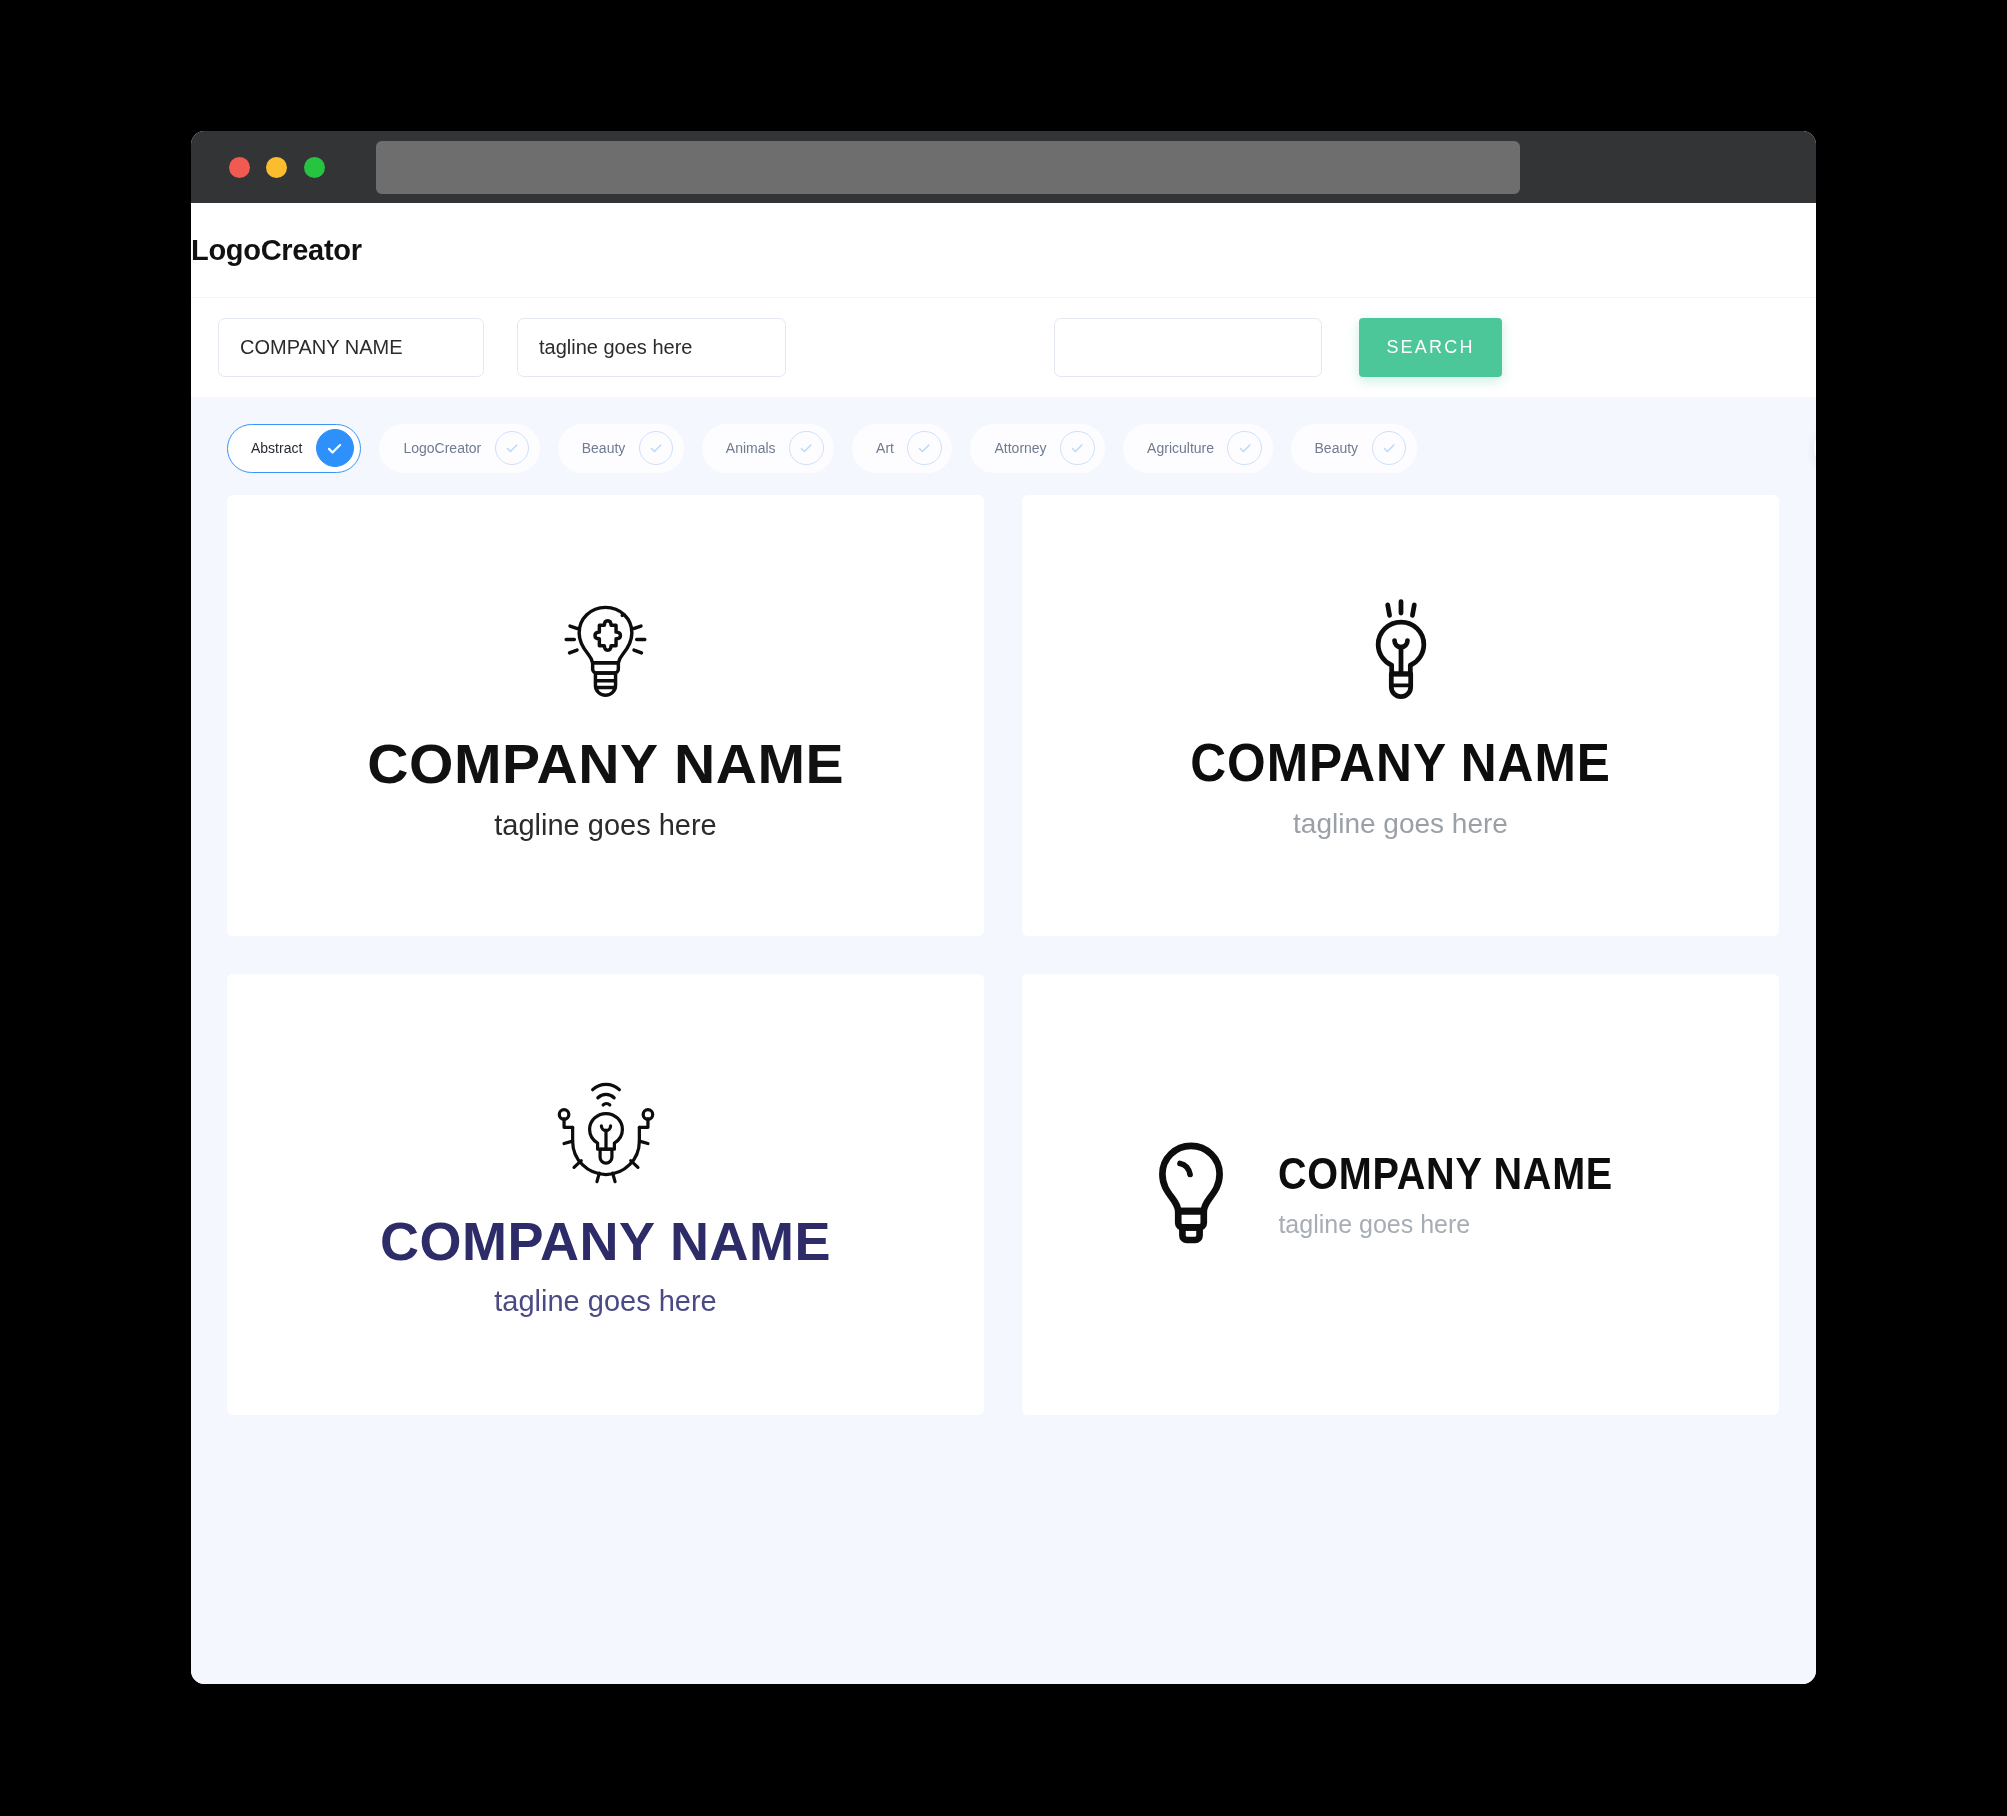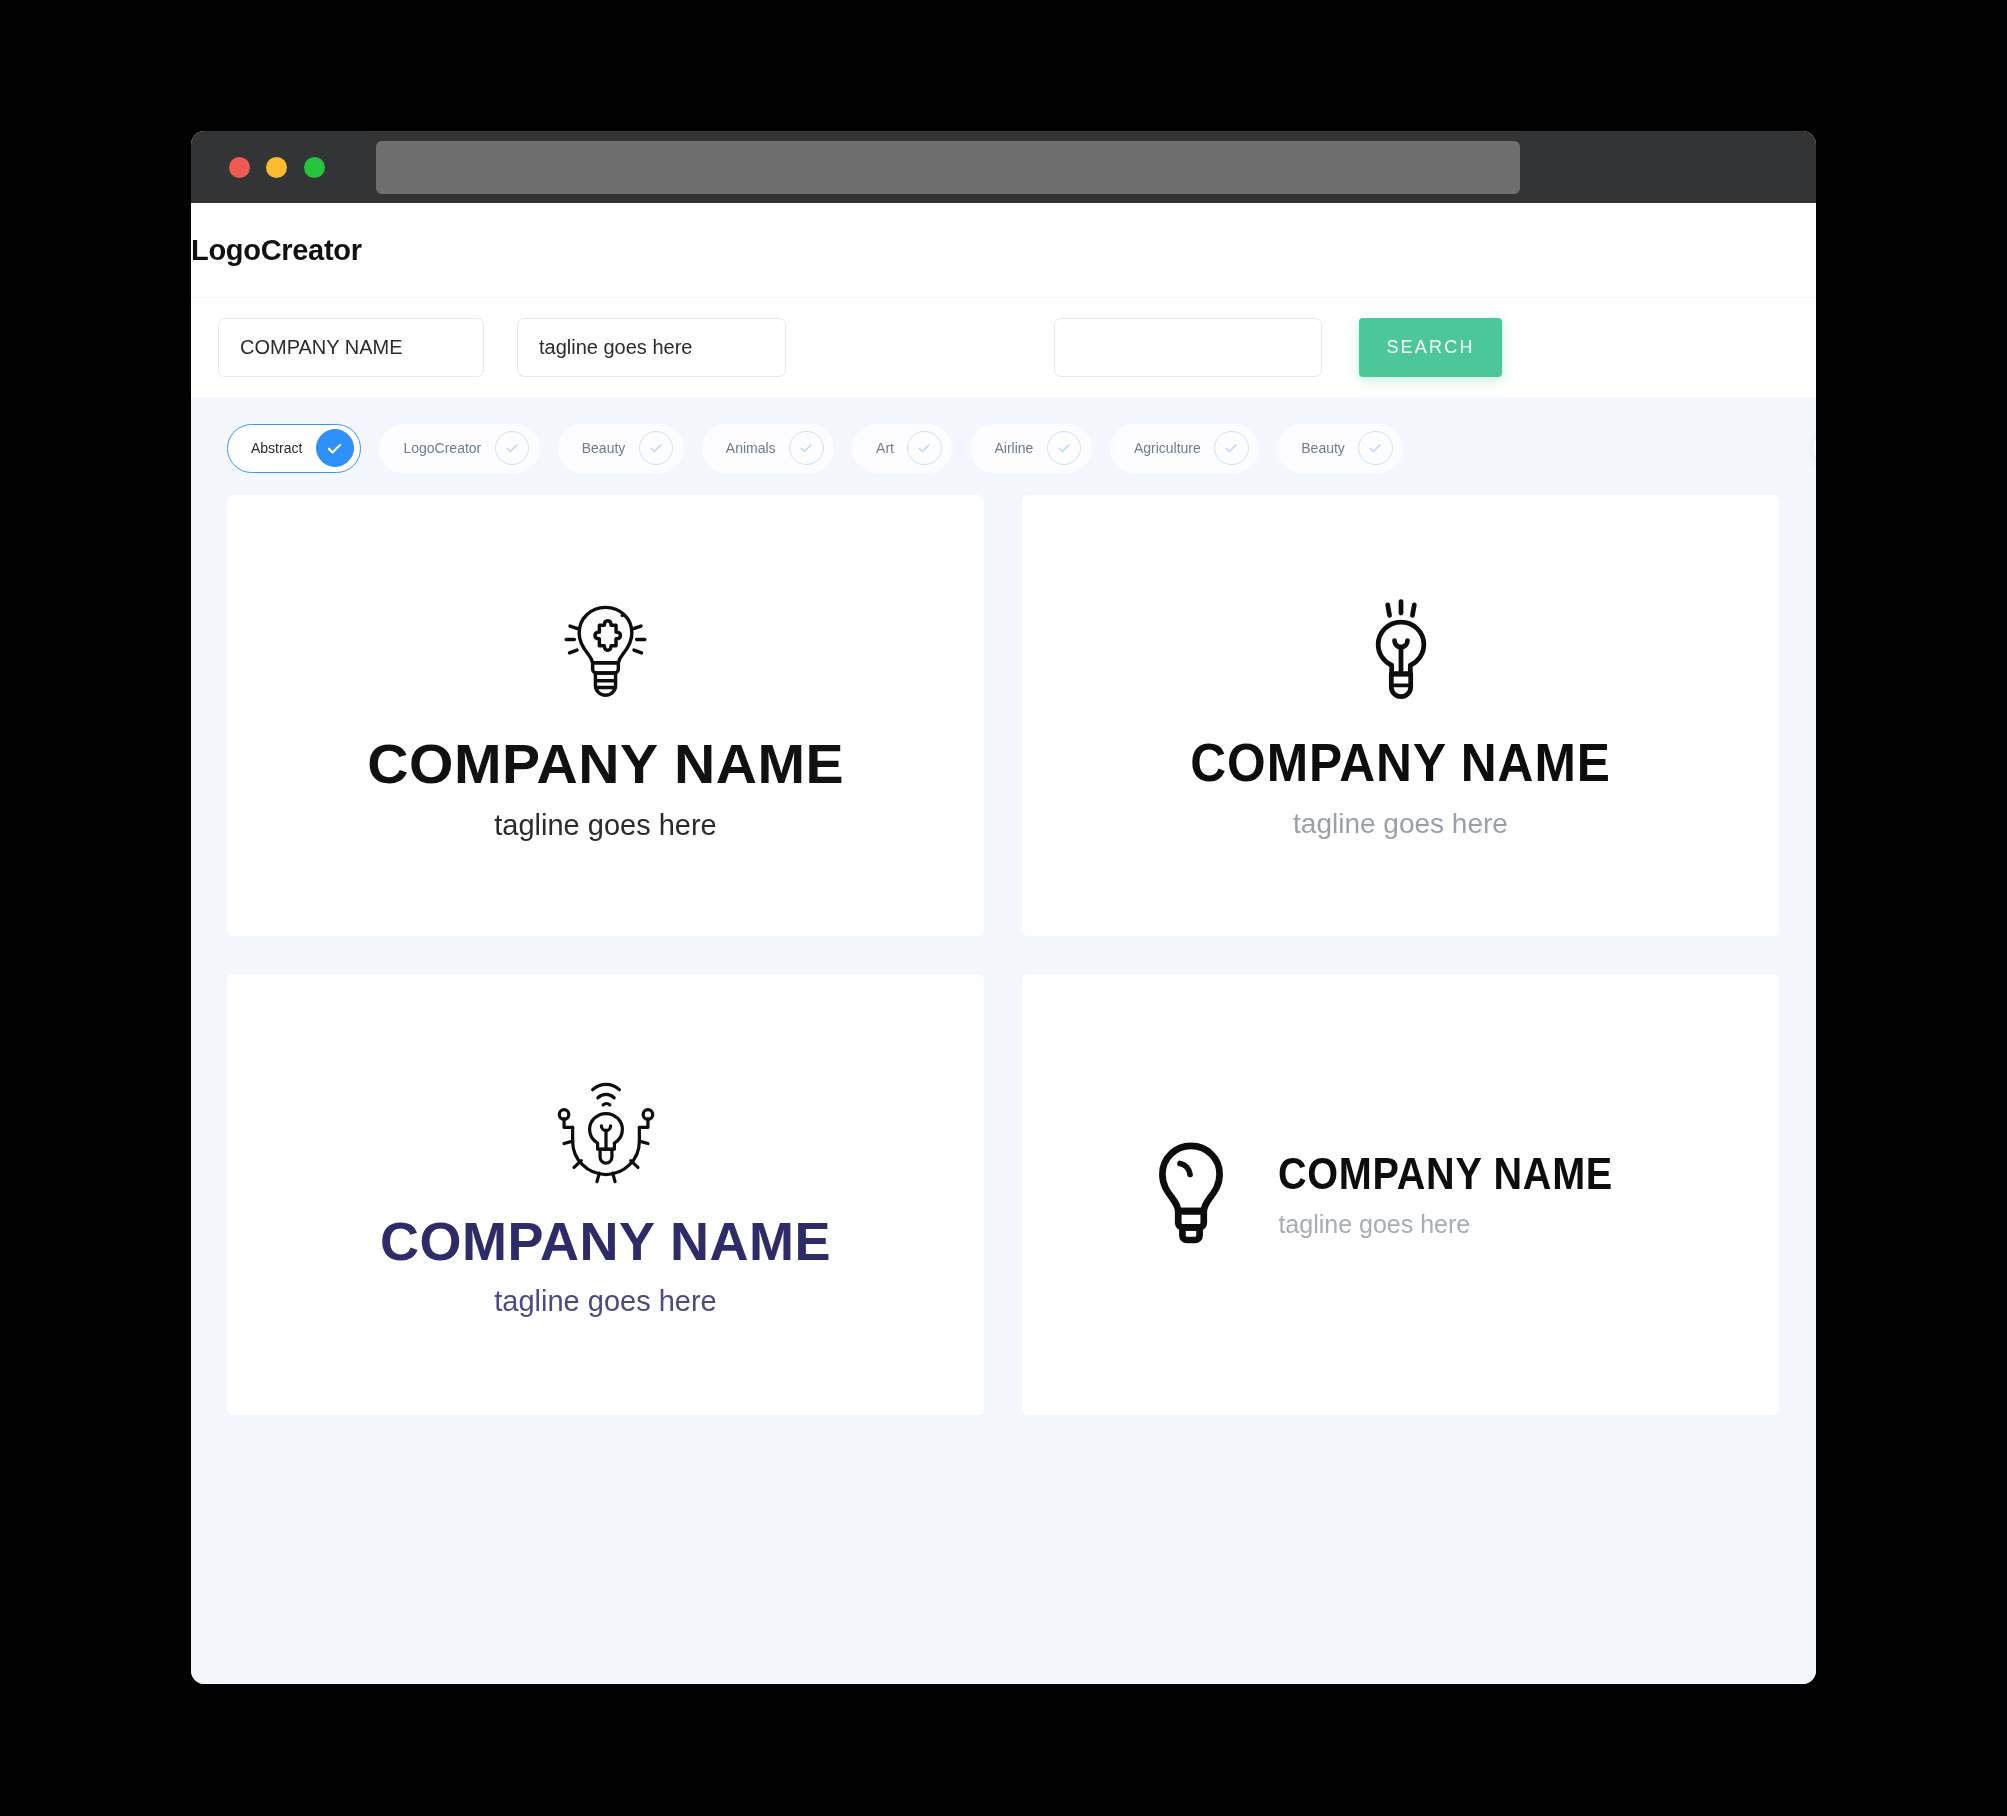--- a/index.html
+++ b/index.html
@@ -328,21 +328,21 @@
       <div class="chip">
         <span class="chip-label">Art</span>
         <span class="check-circle">
           <svg width="16.3" height="16.3" viewBox="0 0 24 24" fill="none">
             <path d="M5 12.5l4.5 4.5L19 7.5" stroke="#BBD8F7" stroke-width="2.2" stroke-linecap="round" stroke-linejoin="round"></path>
           </svg>
         </span>
       </div>
 
       <div class="chip">
-        <span class="chip-label">Airline</span>
+        <span class="chip-label">Attorney</span>
         <span class="check-circle">
           <svg width="16.3" height="16.3" viewBox="0 0 24 24" fill="none">
             <path d="M5 12.5l4.5 4.5L19 7.5" stroke="#BBD8F7" stroke-width="2.2" stroke-linecap="round" stroke-linejoin="round"></path>
           </svg>
         </span>
       </div>
 
       <div class="chip">
         <span class="chip-label">Agriculture</span>
         <span class="check-circle">

